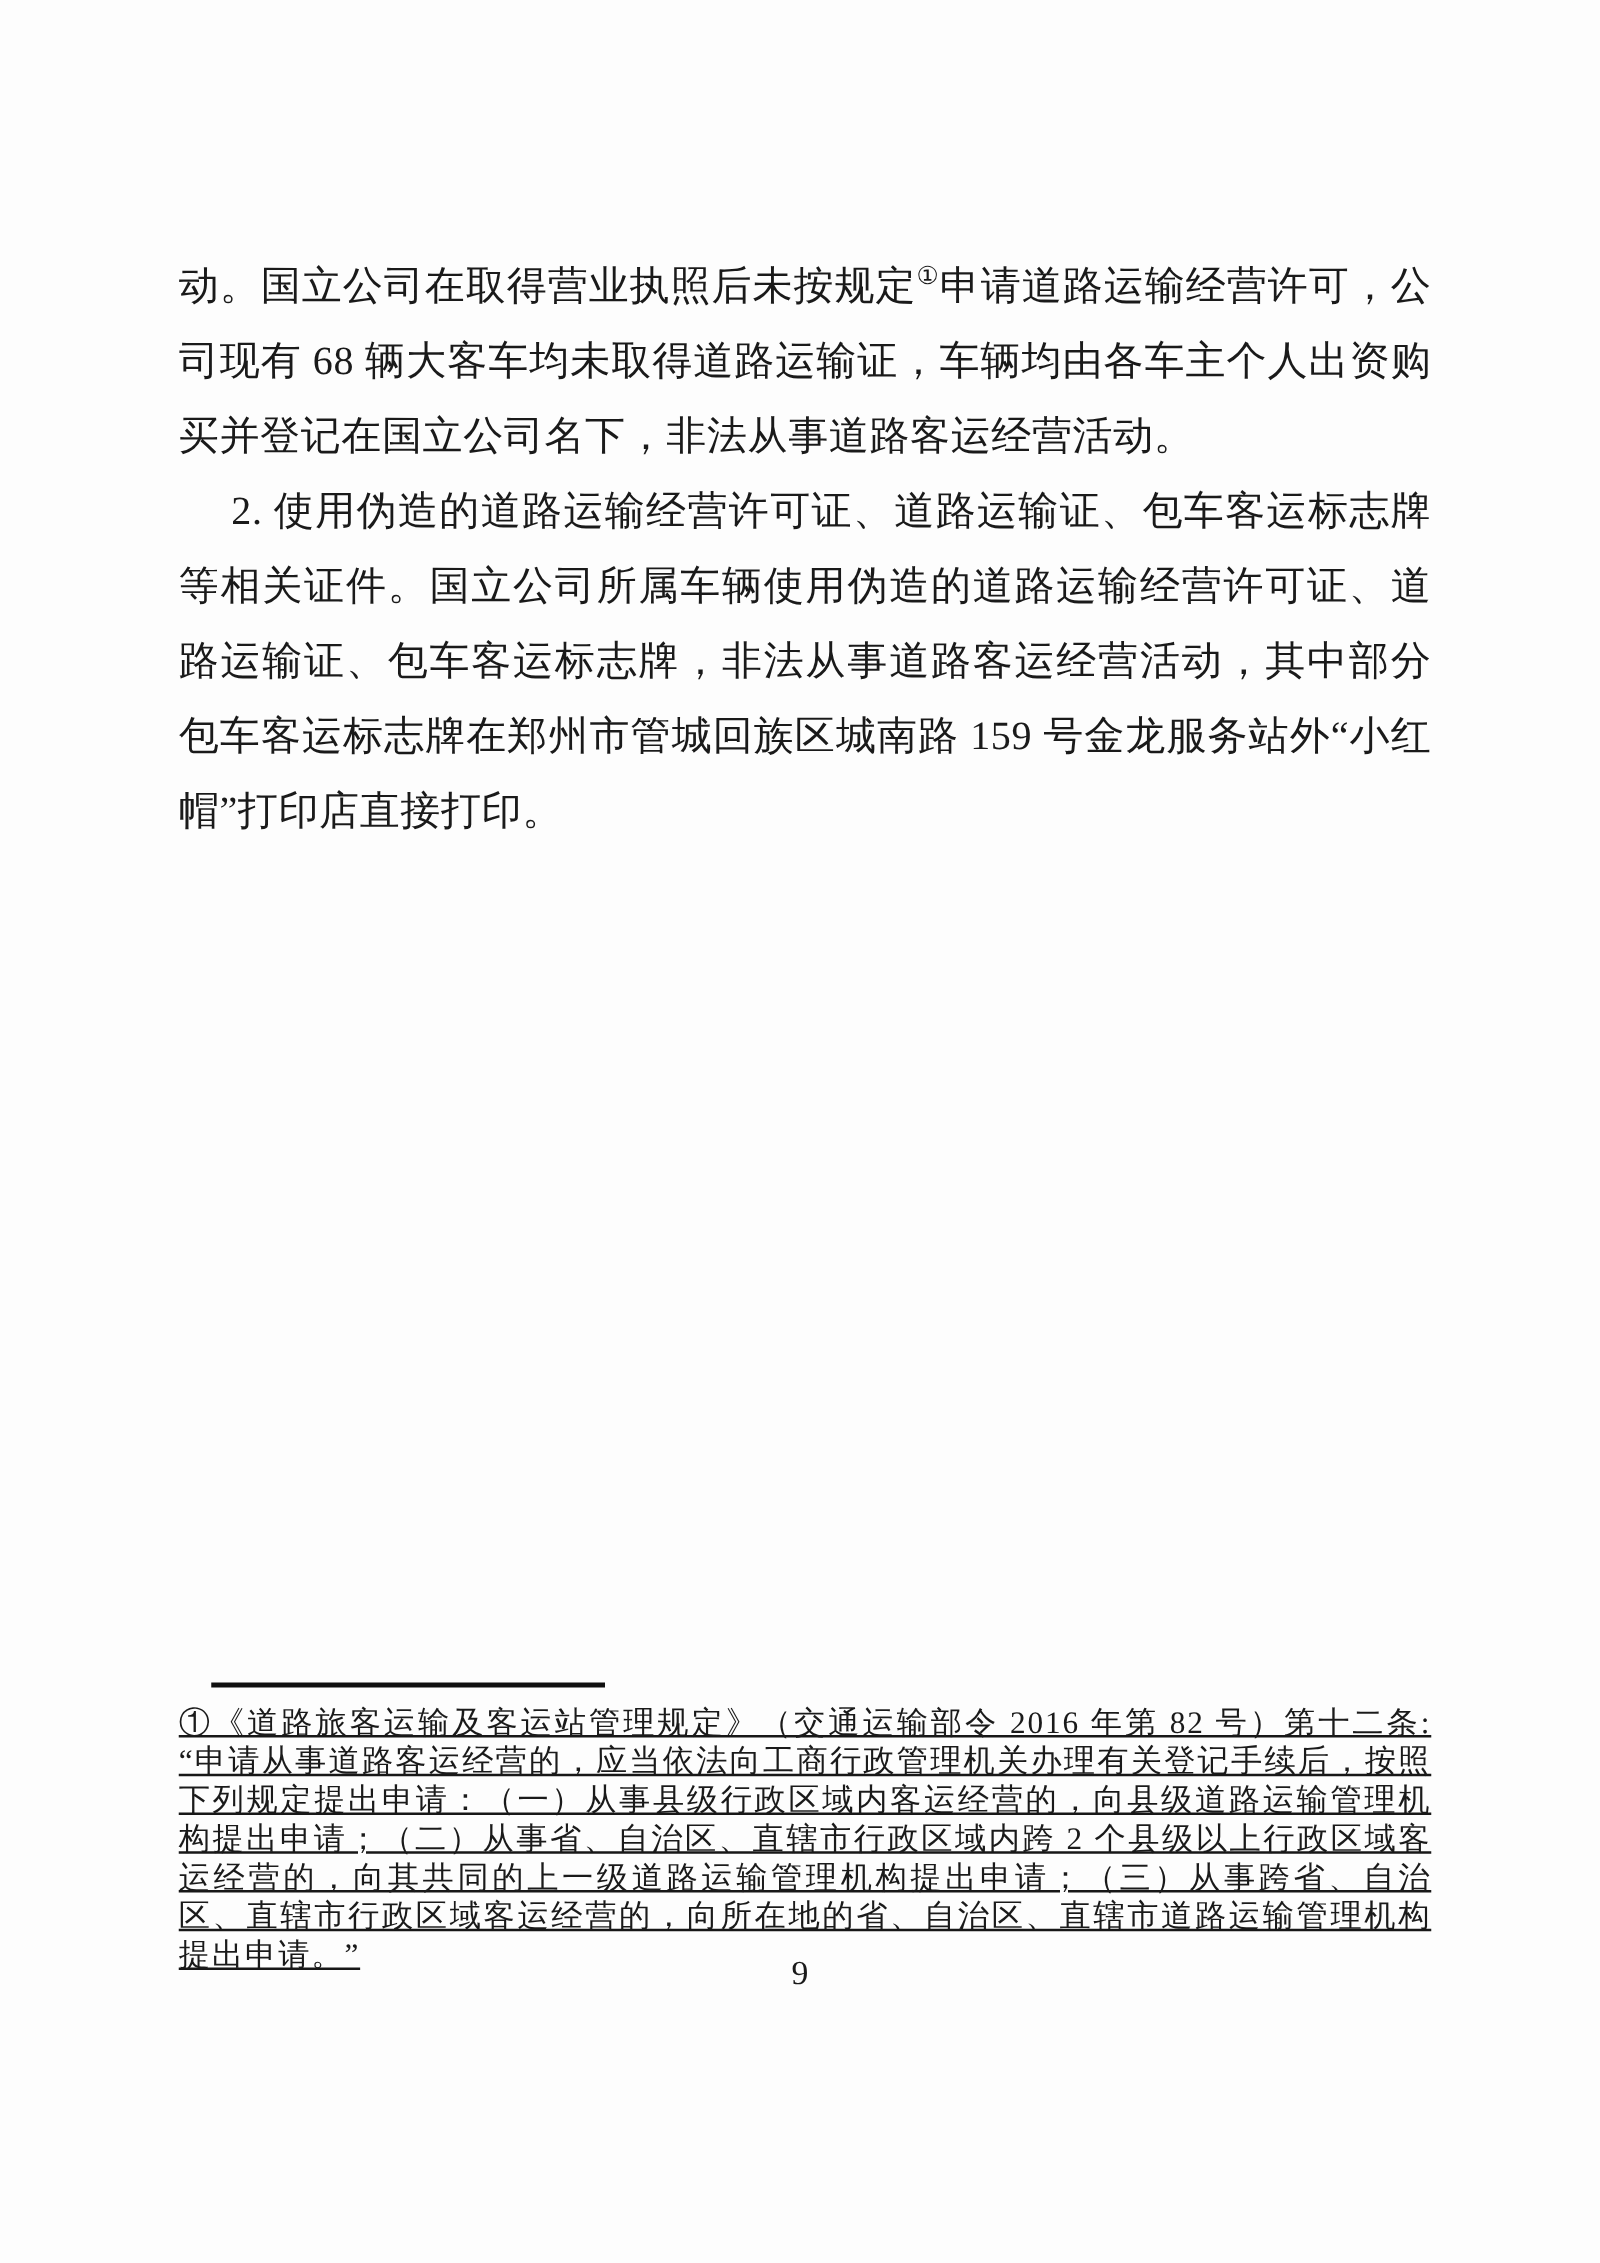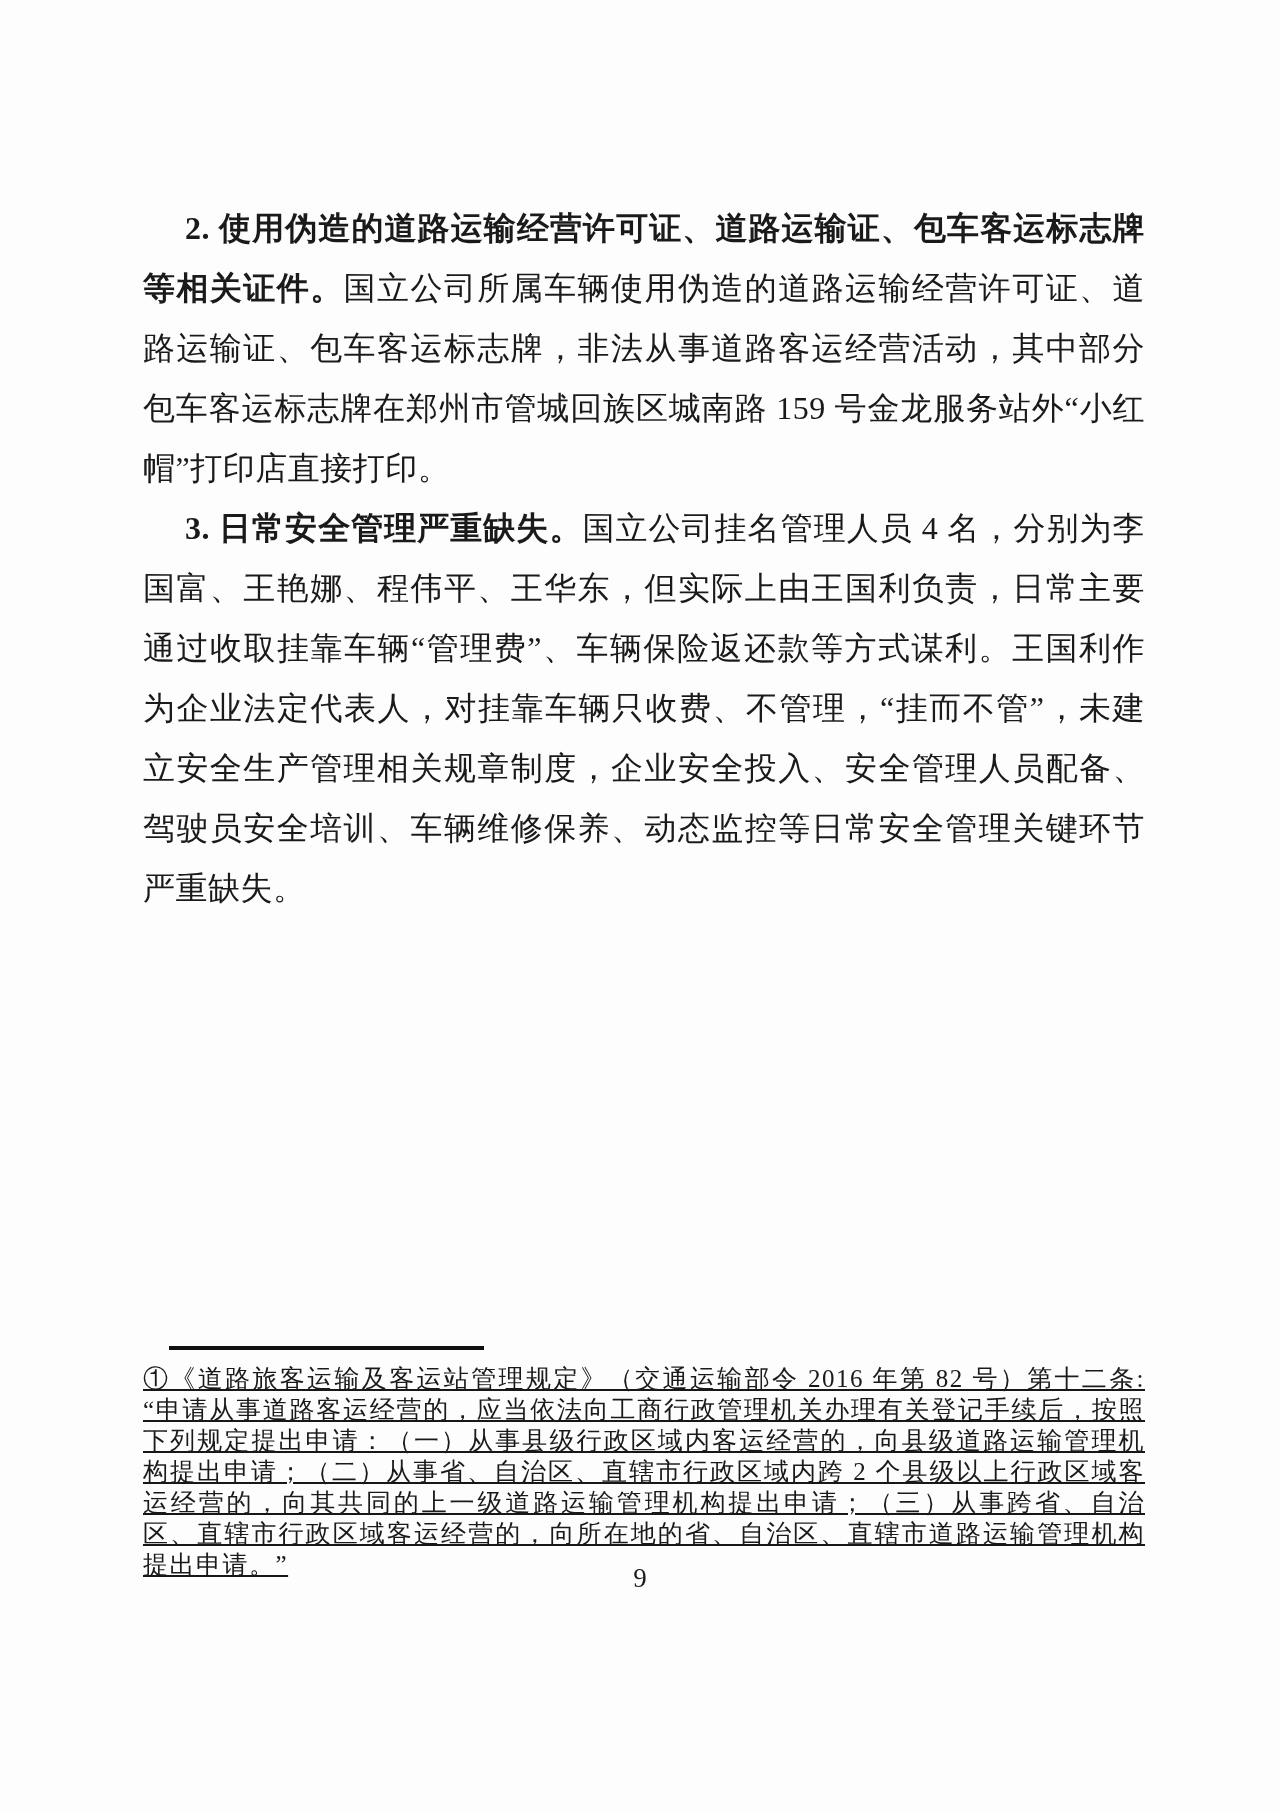--- a/index.html
+++ b/index.html
@@ -22,21 +22,21 @@
   }
   .para {
     font-size: 32px;
     line-height: 60px;
     letter-spacing: 0.5px;
     text-align: justify;
     text-align-last: left;
     color: #1a1a1a;
   }
   .para.indent { text-indent: 42px; }
-  .para b { font-weight: 700; }
+  .para b { font-weight: 400; }
   .para sup {
     font-size: 0.62em;
     vertical-align: super;
     line-height: 0;
   }
   .footnote-area {
     position: absolute;
     left: 143px;
     top: 1346px;
     width: 1002px;
@@ -67,22 +67,22 @@
     color: #1a1a1a;
     font-family: "Liberation Serif", serif;
   }
 </style>
 </head>
 <body>
 
 <div class="page">
 
   <div class="body-text" id="body-container">
+      <p class="para"><span>动。国立公司在取得营业执照后未按规定</span><sup>①</sup><span>申请道路运输经营许可，公司现有 68 辆大客车均未取得道路运输证，车辆均由各车主个人出资购买并登记在国立公司名下，非法从事道路客运经营活动。</span></p>
       <p class="para indent"><b>2. 使用伪造的道路运输经营许可证、道路运输证、包车客运标志牌等相关证件。</b><span>国立公司所属车辆使用伪造的道路运输经营许可证、道路运输证、包车客运标志牌，非法从事道路客运经营活动，其中部分包车客运标志牌在郑州市管城回族区城南路 159 号金龙服务站外“小红帽”打印店直接打印。</span></p>
-      <p class="para indent"><b>3. 日常安全管理严重缺失。</b><span>国立公司挂名管理人员 4 名，分别为李国富、王艳娜、程伟平、王华东，但实际上由王国利负责，日常主要通过收取挂靠车辆“管理费”、车辆保险返还款等方式谋利。王国利作为企业法定代表人，对挂靠车辆只收费、不管理，“挂而不管”，未建立安全生产管理相关规章制度，企业安全投入、安全管理人员配备、驾驶员安全培训、车辆维修保养、动态监控等日常安全管理关键环节严重缺失。</span></p>
     </div>
 
   <div class="footnote-area">
     <div class="footnote-rule"></div>
     <p class="footnote">①《道路旅客运输及客运站管理规定》（交通运输部令 2016 年第 82 号）第十二条: “申请从事道路客运经营的，应当依法向工商行政管理机关办理有关登记手续后，按照下列规定提出申请：（一）从事县级行政区域内客运经营的，向县级道路运输管理机构提出申请；（二）从事省、自治区、直辖市行政区域内跨 2 个县级以上行政区域客运经营的，向其共同的上一级道路运输管理机构提出申请；（三）从事跨省、自治区、直辖市行政区域客运经营的，向所在地的省、自治区、直辖市道路运输管理机构提出申请。”</p>
   </div>
 
   <div class="page-number">9</div>
 
 </div>

